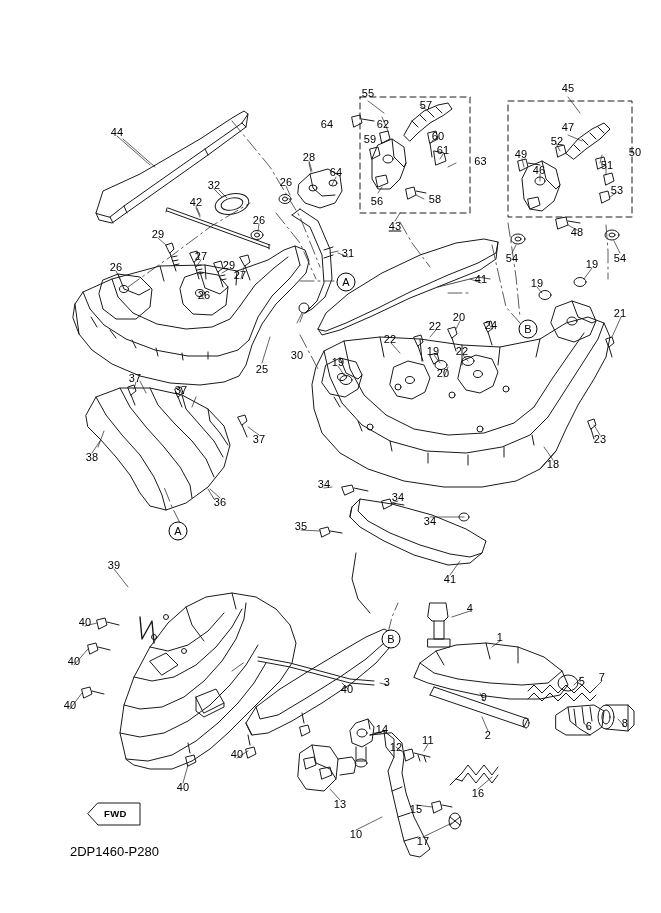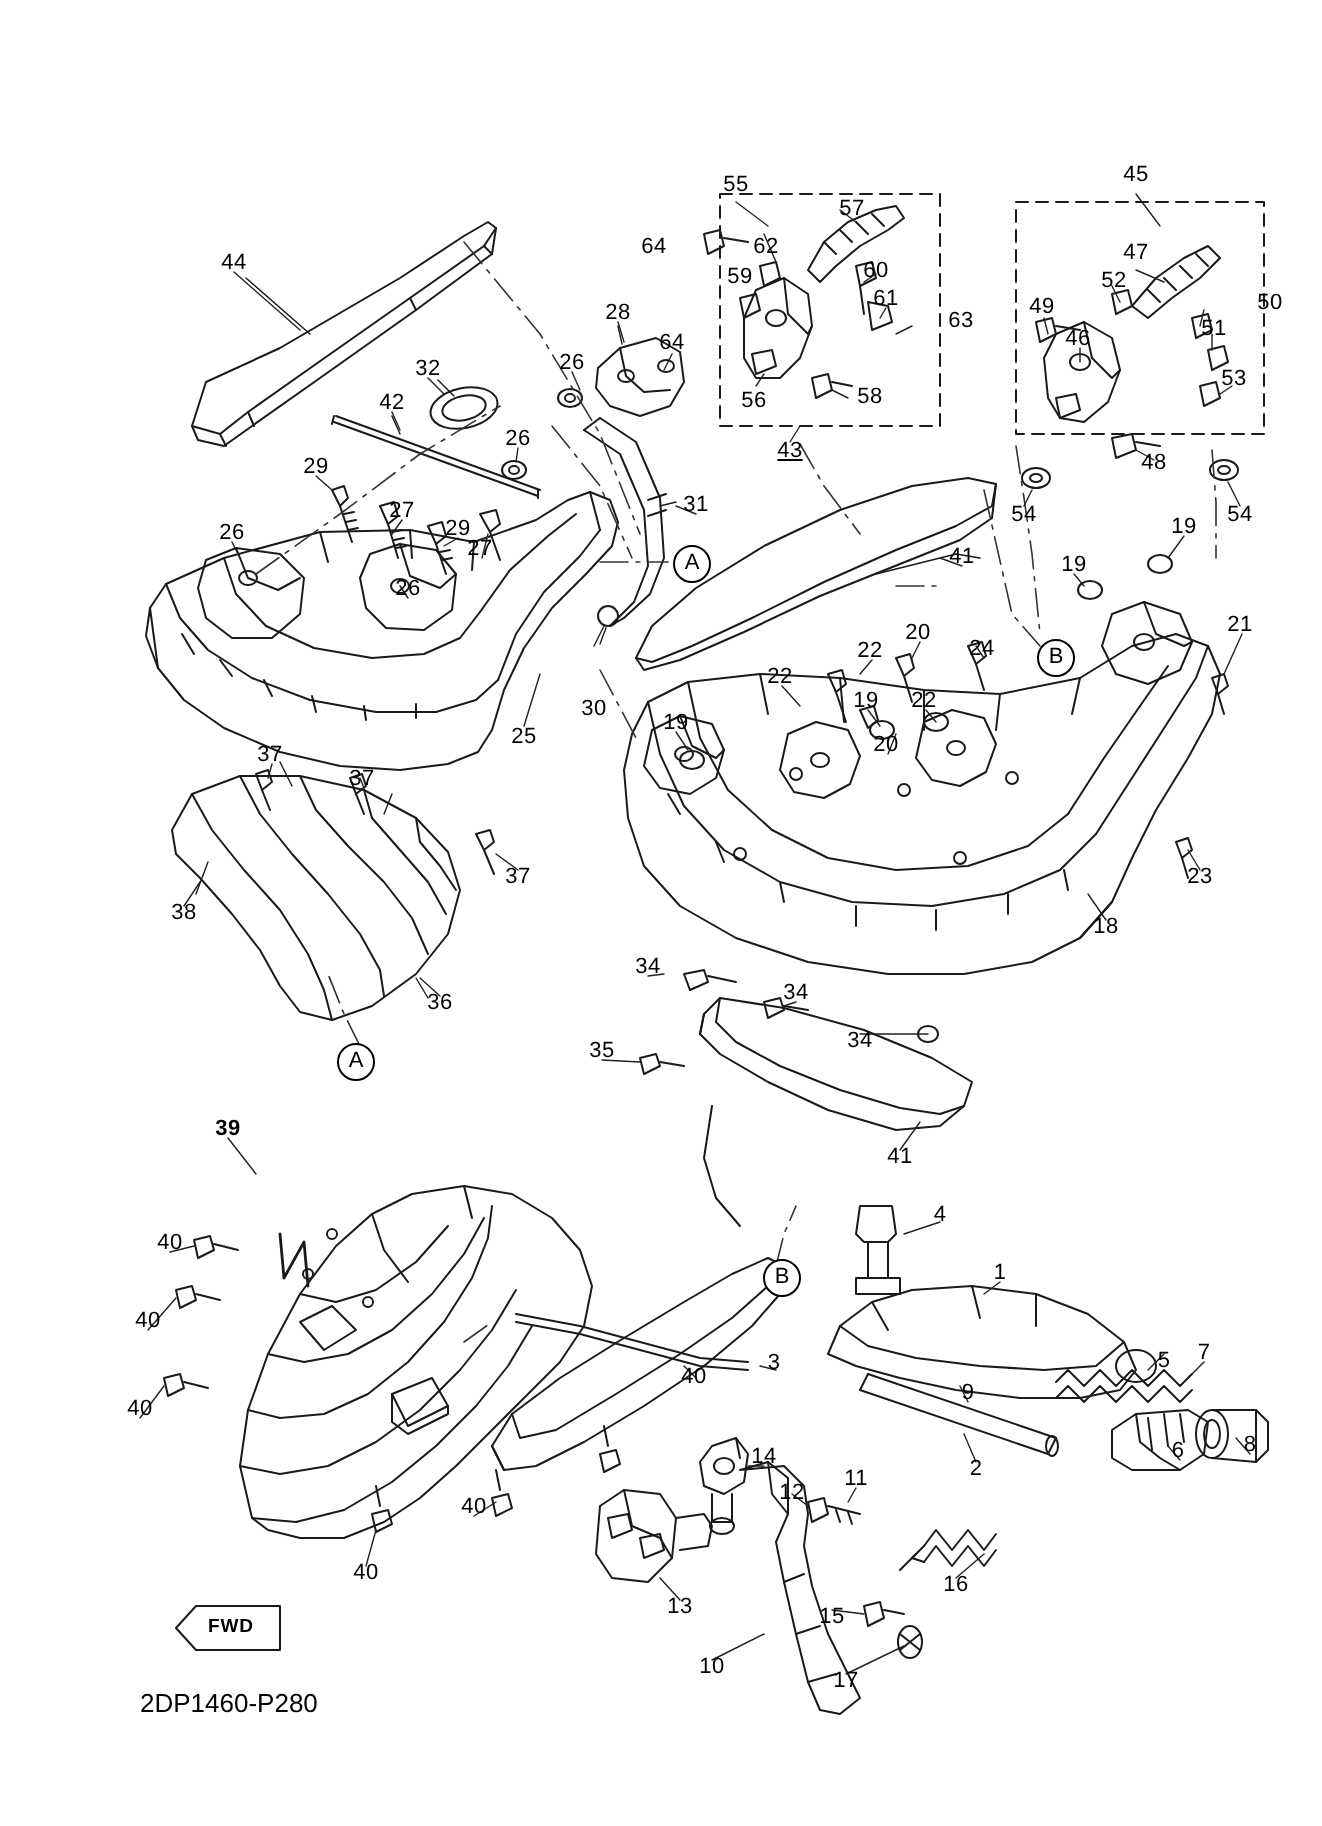--- a/index.html
+++ b/index.html
@@ -638,21 +638,21 @@
       <div class="lbl" style="left: 600px; top: 422px;">23</div>
       <div class="lbl" style="left: 92px; top: 440px;">38</div>
       <div class="lbl" style="left: 259px; top: 422px;">37</div>
       <div class="lbl" style="left: 553px; top: 447px;">18</div>
       <div class="lbl" style="left: 220px; top: 485px;">36</div>
       <div class="lbl" style="left: 324px; top: 467px;">34</div>
       <div class="lbl" style="left: 398px; top: 480px;">34</div>
       <div class="lbl" style="left: 430px; top: 504px;">34</div>
       <div class="lbl" style="left: 301px; top: 509px;">35</div>
       <div class="lbl" style="left: 450px; top: 562px;">41</div>
-      <div class="lbl" style="left: 114px; top: 548px; font-weight: bold;">39</div>
+      <div class="lbl" style="left: 114px; top: 548px;">39</div>
       <div class="lbl" style="left: 470px; top: 591px;">4</div>
       <div class="lbl" style="left: 85px; top: 605px;">40</div>
       <div class="lbl" style="left: 500px; top: 620px;">1</div>
       <div class="lbl" style="left: 74px; top: 644px;">40</div>
       <div class="lbl" style="left: 582px; top: 664px;">5</div>
       <div class="lbl" style="left: 602px; top: 660px;">7</div>
       <div class="lbl" style="left: 347px; top: 672px;">40</div>
       <div class="lbl" style="left: 387px; top: 665px;">3</div>
       <div class="lbl" style="left: 484px; top: 680px;">9</div>
       <div class="lbl" style="left: 70px; top: 688px;">40</div>

